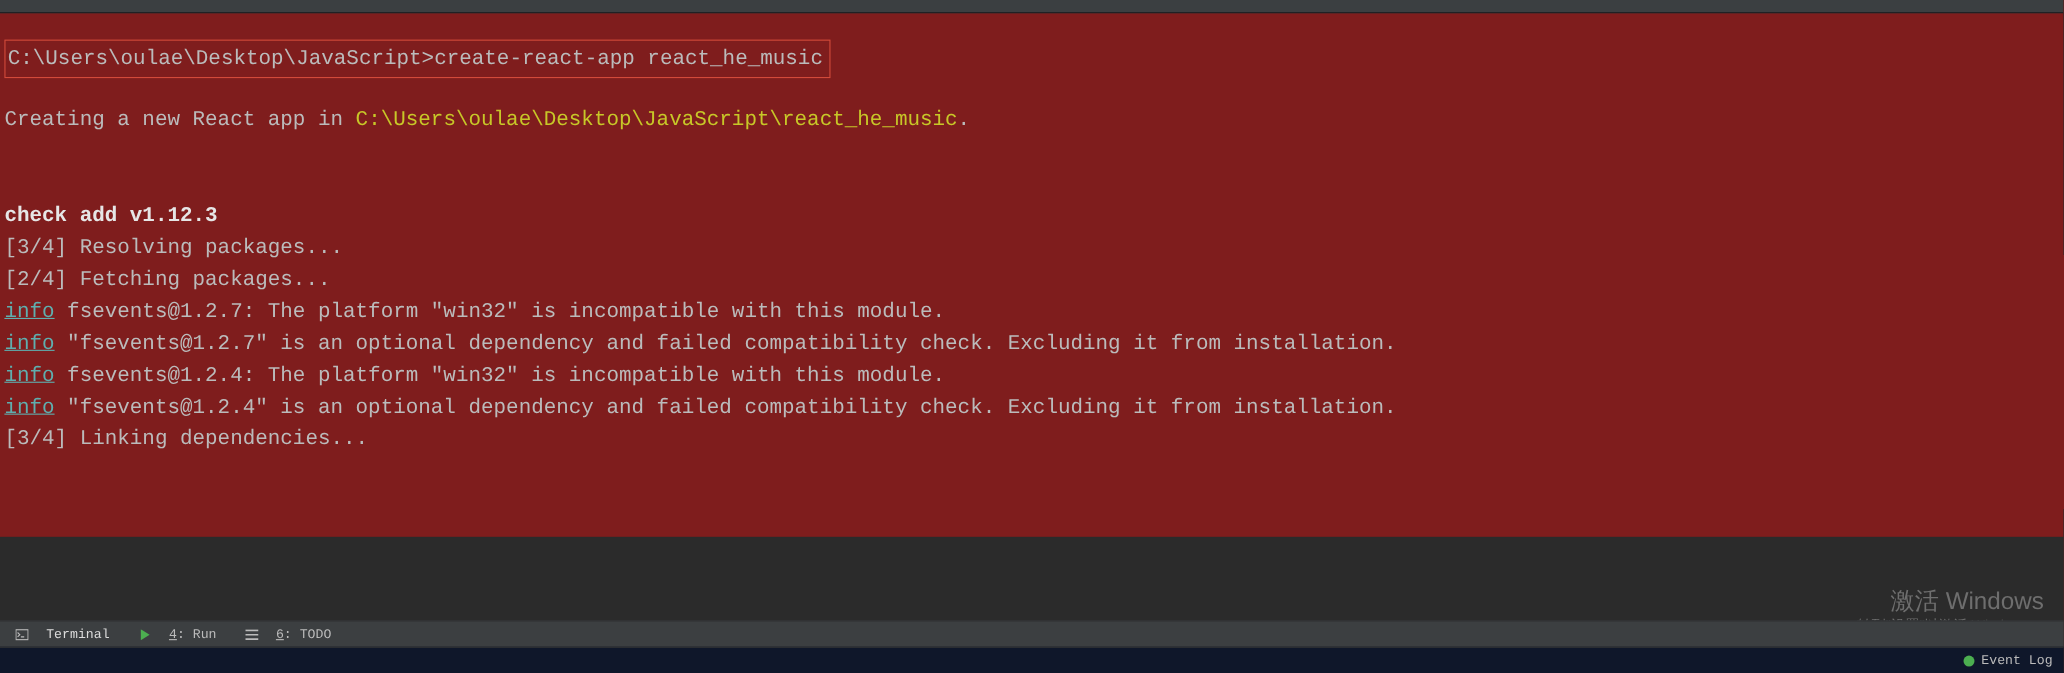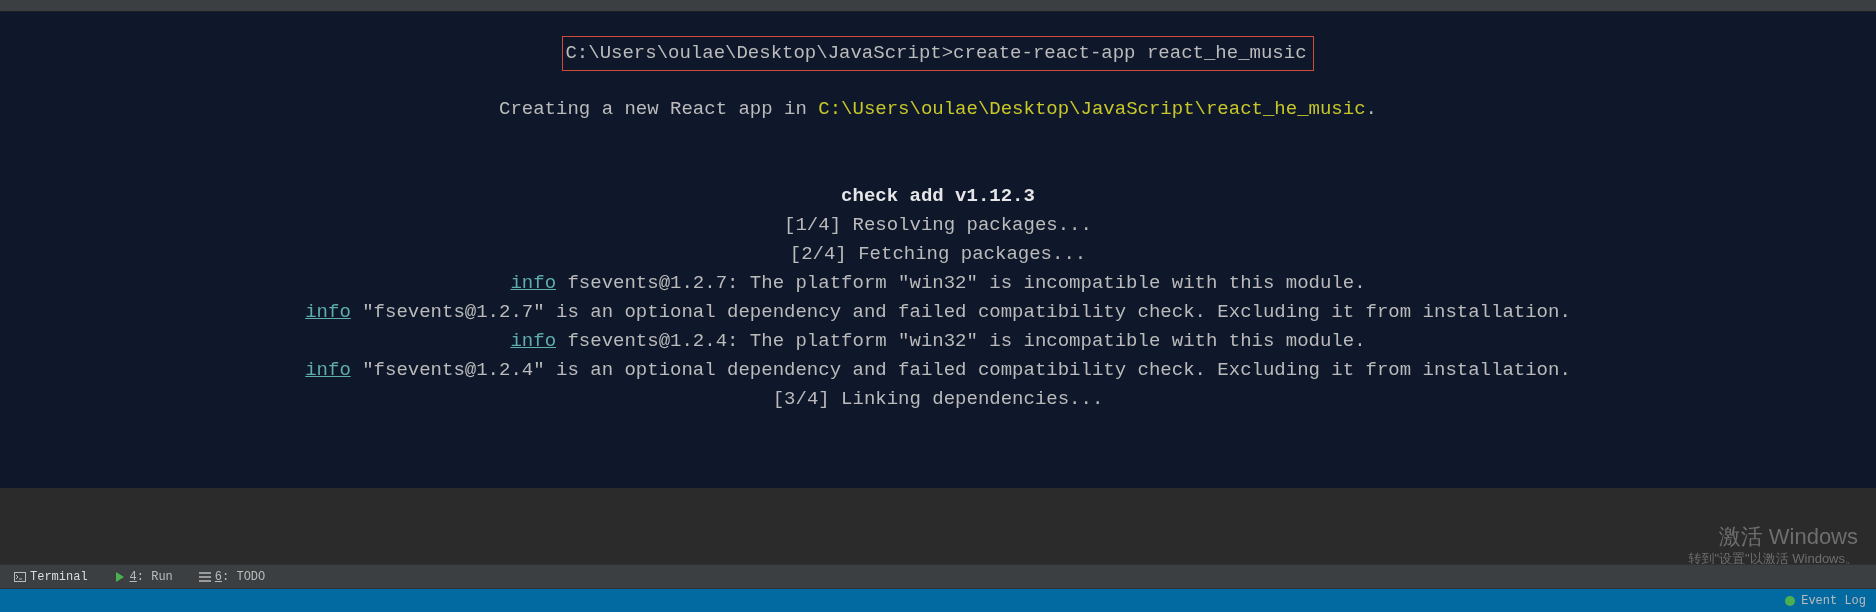--- a/index.html
+++ b/index.html
@@ -9,23 +9,22 @@
     background: #2b2b2b;
     font-family: "Consolas", "Courier New", monospace;
     font-size: 19px;
     color: #a9b7c6;
     overflow: hidden;
   }
   .terminal-area {
     width: 100%;
     height: 488px;
     padding: 0;
-    background: #0f172a;
+    background: #7f1d1d;
     overflow: hidden;
-    text-align: center;
   }
   .top-strip {
     height: 12px;
     background: #3b3f41;
     border-bottom: 1px solid #1e1f22;
   }
   .terminal-body {
     padding: 0px 4px 0 4px;
     line-height: 29px;
   }
@@ -58,57 +57,57 @@
     background: #3c3f41;
     border-top: 1px solid #2f3133;
     font-size: 12px;
     color: #bbbbbb;
     padding-left: 8px;
     gap: 14px;
   }
   .tab-item {
     display: flex;
     align-items: center;
-    gap: 4px;
+    gap: 16px;
     padding: 2px 6px;
     cursor: pointer;
   }
   .tab-item.active {
     color: #dcdcdc;
   }
   .underline { text-decoration: underline; }
   .tab-icon {
     width: 12px;
     height: 12px;
     display: inline-flex;
     align-items: center;
     justify-content: center;
   }
   .status-bar {
     height: 24px;
-    background: #0369a1;
+    background: #0f172a;
     border-top: 1px solid #2f3133;
     display: flex;
     align-items: center;
     justify-content: flex-end;
     font-size: 12px;
     color: #bbbbbb;
     padding-right: 10px;
     gap: 6px;
   }
   .event-dot {
     width: 10px; height: 10px;
     background: #4caf50;
     border-radius: 50%;
     display: inline-block;
   }
   .watermark {
     position: absolute;
     right: 18px;
-    bottom: 44px;
+    bottom: 34px;
     text-align: right;
     color: #6e6e6e;
     font-family: "Microsoft YaHei", sans-serif;
     pointer-events: none;
   }
   .watermark .wm-title { font-size: 22px; line-height: 26px; }
   .watermark .wm-sub { font-size: 13px; line-height: 18px; }
   svg { display: block; }
 </style>
 </head>
@@ -125,21 +124,21 @@
     <div class="line"><span class="c-gray">Creating a new React app in </span><span class="c-yellow">C:\Users\oulae\Desktop\JavaScript\react_he_music</span><span class="c-gray">.</span></div>
 
     <div class="spacer"></div>
 
 
 
     <div class="spacer"></div>
 
     <div class="line c-bold">check add v1.12.3</div>
 
-    <div class="line c-gray">[1/4] Resolving packages...</div>
+    <div class="line c-gray">[3/4] Resolving packages...</div>
     <div class="line c-gray">[2/4] Fetching packages...</div>
 
     <div class="line"><span class="c-info">info</span><span class="c-gray"> fsevents@1.2.7: The platform "win32" is incompatible with this module.</span></div>
     <div class="line"><span class="c-info">info</span><span class="c-gray"> "fsevents@1.2.7" is an optional dependency and failed compatibility check. Excluding it from installation.</span></div>
     <div class="line"><span class="c-info">info</span><span class="c-gray"> fsevents@1.2.4: The platform "win32" is incompatible with this module.</span></div>
     <div class="line"><span class="c-info">info</span><span class="c-gray"> "fsevents@1.2.4" is an optional dependency and failed compatibility check. Excluding it from installation.</span></div>
 
     <div class="line c-gray">[3/4] Linking dependencies...</div>
   </div>
 </div>

